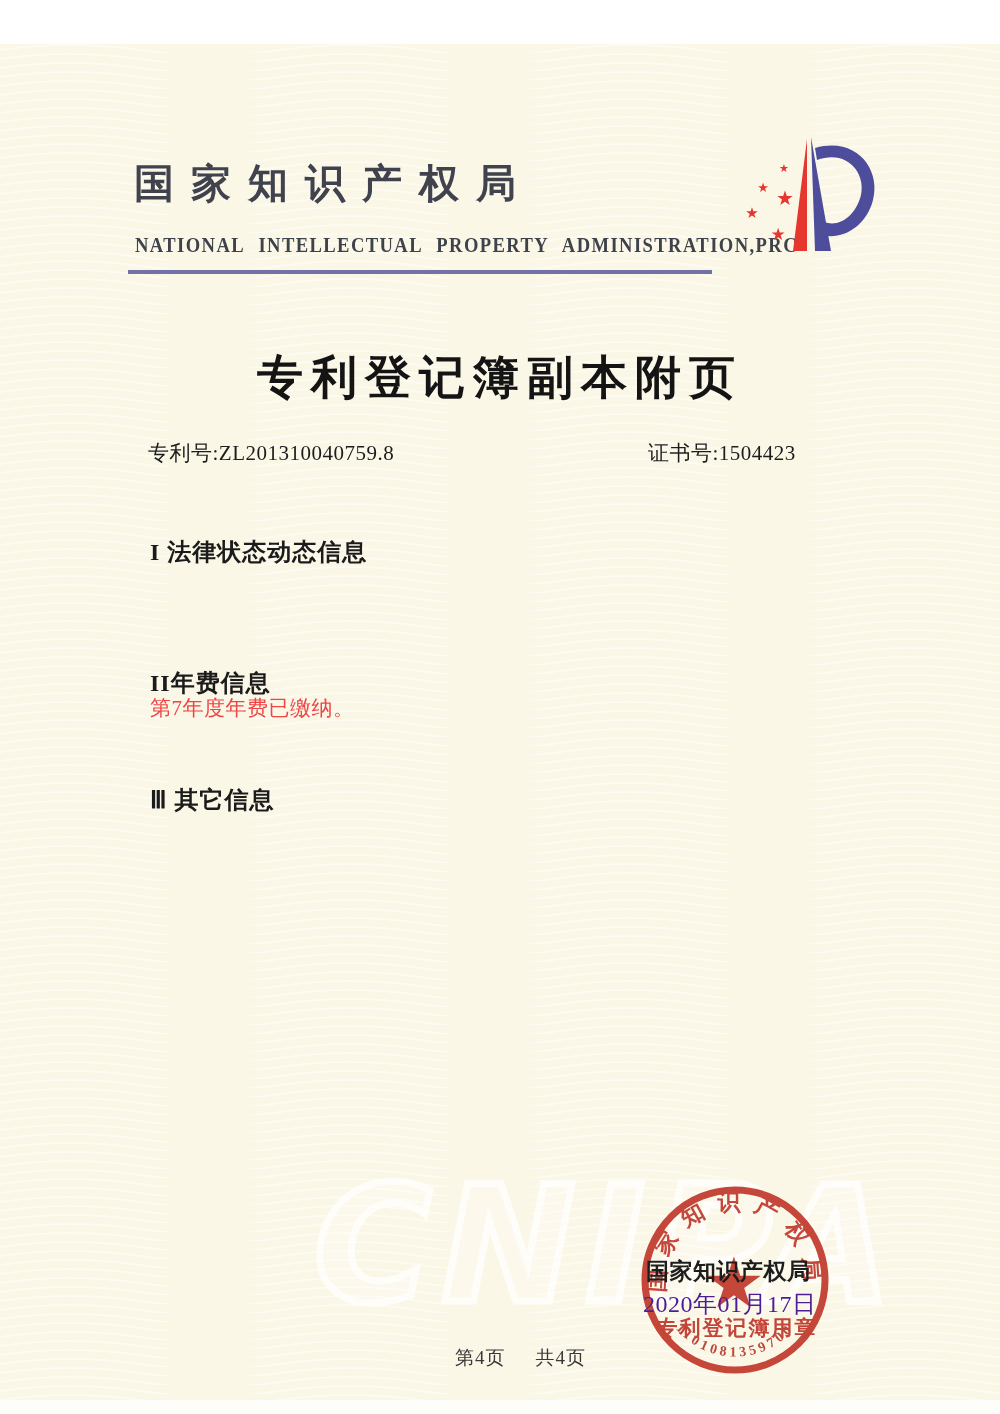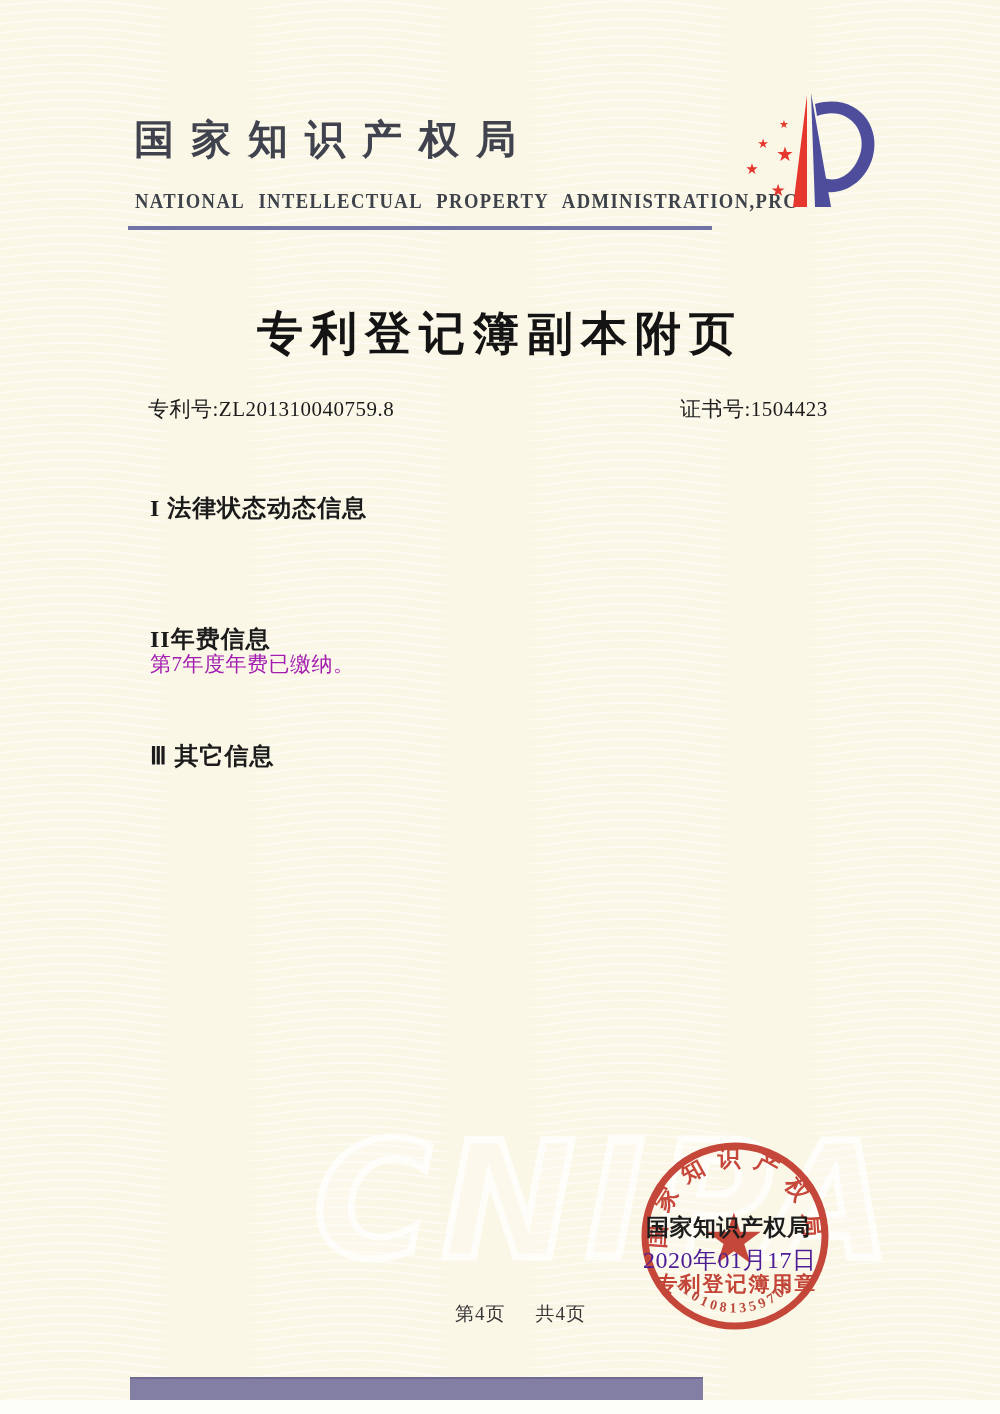--- a/index.html
+++ b/index.html
@@ -1,40 +1,40 @@
 <!DOCTYPE html>
 <html><head>
 <meta charset="utf-8">
 <style>
   html,body{margin:0;padding:0;}
   body{width:1000px;height:1414px;position:relative;font-family:"Liberation Serif",serif;overflow:hidden;}
-  .page{position:absolute;inset:0;background:#fbf7e7;}
+  .page{position:absolute;inset:0;background:#fbf7e7;margin-top:44px;}
   .texture{position:absolute;left:0;top:0;z-index:0;pointer-events:none;}
 
   
   .agency-cn{position:absolute;left:134px;top:112px;font-size:40px;font-weight:600;
     letter-spacing:17px;color:#40434d;z-index:2;white-space:nowrap;}
   .agency-en{position:absolute;left:135px;top:190px;font-size:20px;font-weight:600;
     color:#3e424b;z-index:2;white-space:nowrap;display:inline-block;
     transform:scaleX(0.93);transform-origin:left center;letter-spacing:1.5px;word-spacing:9px;}
   .header-rule{position:absolute;left:128px;top:226px;width:584px;height:4px;background:#7173a6;z-index:2;}
   .logo{position:absolute;left:727px;top:90px;z-index:2;}
 
   
   .doc-title{position:absolute;left:0;top:303px;width:1000px;text-align:center;
     font-size:46px;font-weight:700;letter-spacing:8px;color:#141414;z-index:2;white-space:nowrap;}
   .patent-no{position:absolute;left:148px;top:395px;font-size:21px;color:#1c1c1c;z-index:2;letter-spacing:0.5px;}
-  .cert-no{position:absolute;left:680px;top:395px;font-size:21px;color:#1c1c1c;z-index:2;letter-spacing:0.5px;}
+  .cert-no{position:absolute;left:648px;top:395px;font-size:21px;color:#1c1c1c;z-index:2;letter-spacing:0.5px;}
 
   
   .sec-h{position:absolute;left:150px;font-size:24px;font-weight:700;color:#1b1b1b;z-index:2;letter-spacing:1px;}
   .sec-h.s1{top:492px;}
   .sec-h.s2{top:623px;}
   .sec-h.s3{top:740px;}
-  .sec-body{position:absolute;left:150px;top:650px;font-size:21px;color:#a21caf;z-index:2;letter-spacing:0.5px;text-align:right;}
+  .sec-body{position:absolute;left:150px;top:650px;font-size:21px;color:#ef4444;z-index:2;letter-spacing:0.5px;text-align:right;}
 
   
   .watermark{position:absolute;left:314px;top:1108px;z-index:1;
     font-family:"DejaVu Sans",sans-serif;font-style:italic;font-weight:700;font-size:160px;
     letter-spacing:10px;color:rgba(255,255,255,0.22);
     -webkit-text-stroke:7px rgba(255,255,255,0.72);white-space:nowrap;}
 
   
   .seal{position:absolute;left:635px;top:1136px;z-index:3;}
   .seal-office{position:absolute;left:646px;top:1212px;font-size:23px;font-weight:700;

